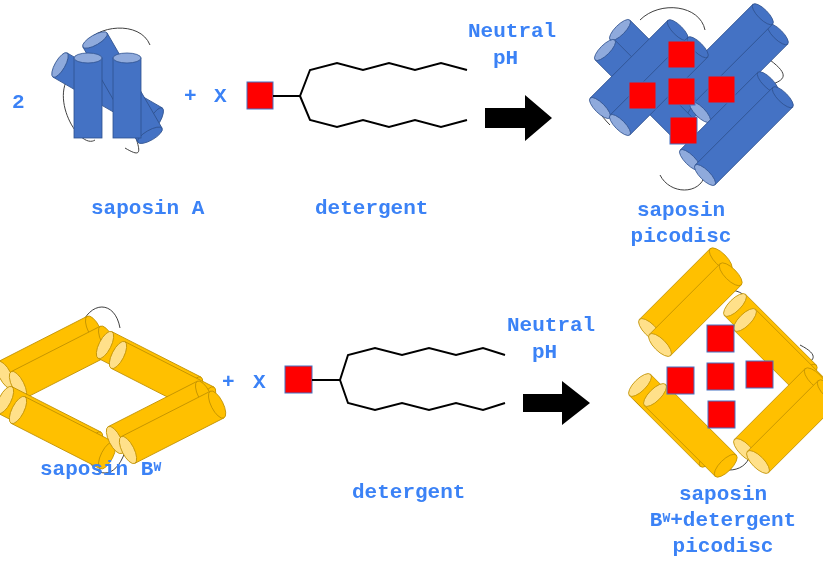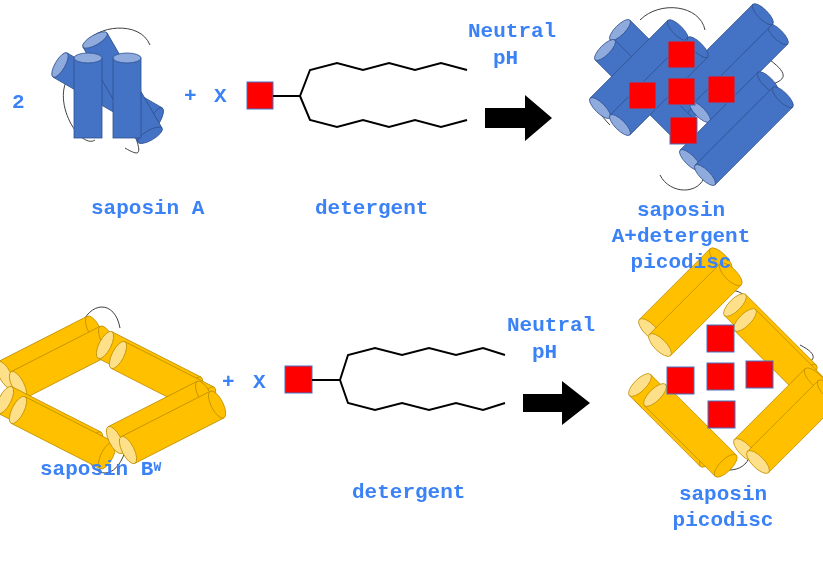--- a/index.html
+++ b/index.html
@@ -163,28 +163,28 @@
 <div class="lbl" style="left:184px;top:84px;">+</div>
 <div class="lbl" style="left:214px;top:84px;">X</div>
 <div class="lbl" style="left:55px;top:196px;margin-left:36px;"><span>saposin A</span></div>
 <div class="lbl" style="left:315px;top:196px;">detergent</div>
 <div class="lbl" style="left:468px;top:18px;width:75px;line-height:27px;">
   <div>Neutral</div>
   <div>pH</div>
 </div>
 <div class="lbl" style="left:606px;top:198px;width:150px;line-height:26px;">
   <div>saposin</div>
-  <div><span>A</span><span>+detergent</span></div>
   <div>picodisc</div>
 </div>
 
 <div class="lbl" style="left:222px;top:370px;">+</div>
 <div class="lbl" style="left:253px;top:370px;">X</div>
 <div class="lbl" style="left:40px;top:457px;"><span>saposin B</span><span class="sup">W</span></div>
 <div class="lbl" style="left:352px;top:480px;">detergent</div>
 <div class="lbl" style="left:507px;top:312px;width:75px;line-height:27px;">
   <div>Neutral</div>
   <div>pH</div>
 </div>
 <div class="lbl" style="left:648px;top:482px;width:150px;line-height:26px;">
   <div>saposin</div>
+  <div><span>B</span><span class="sup">W</span><span>+detergent</span></div>
   <div>picodisc</div>
 </div>
 
 </body></html>

